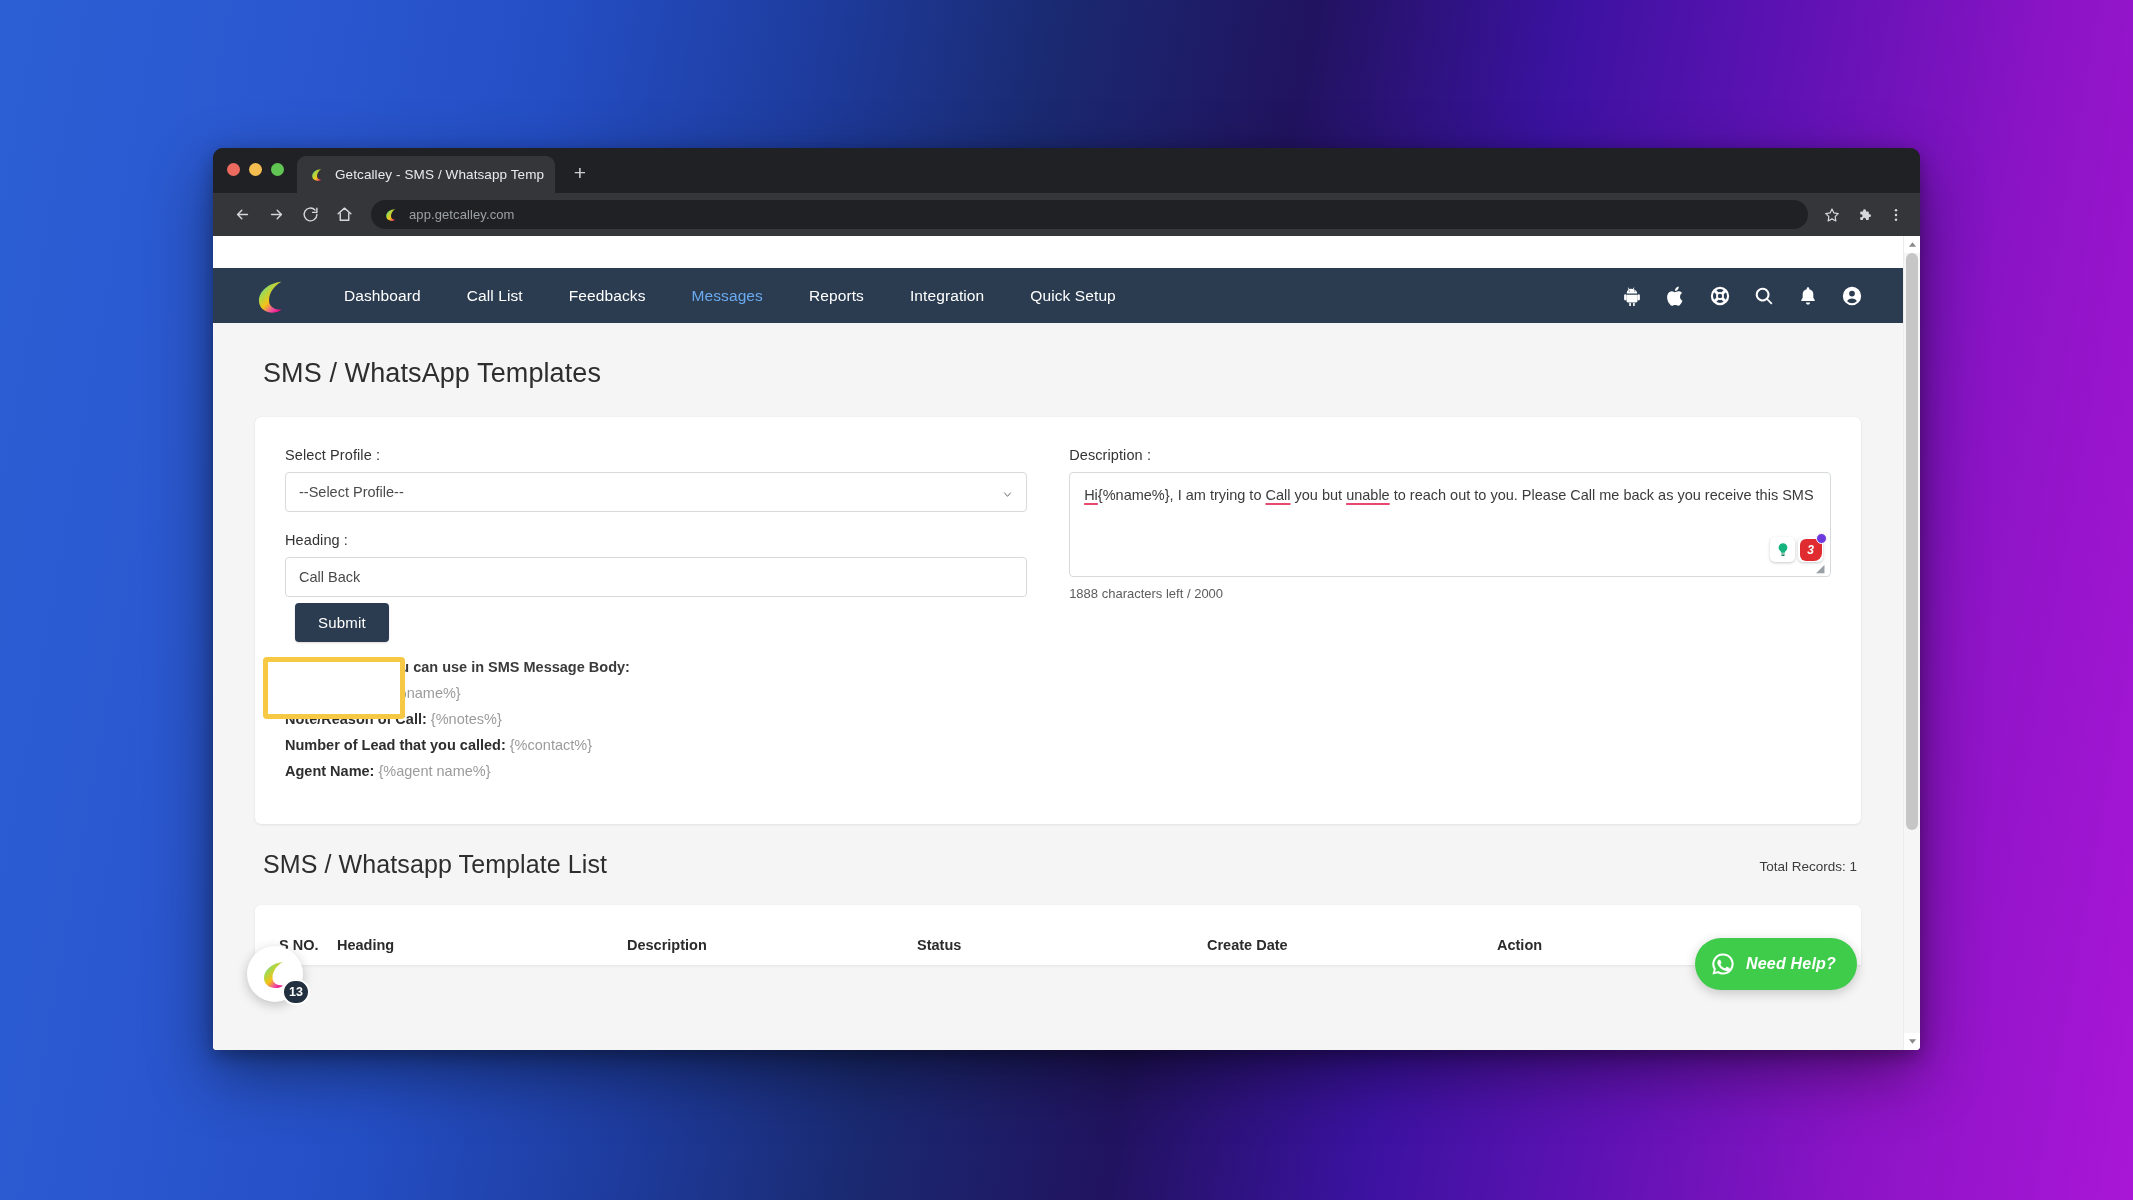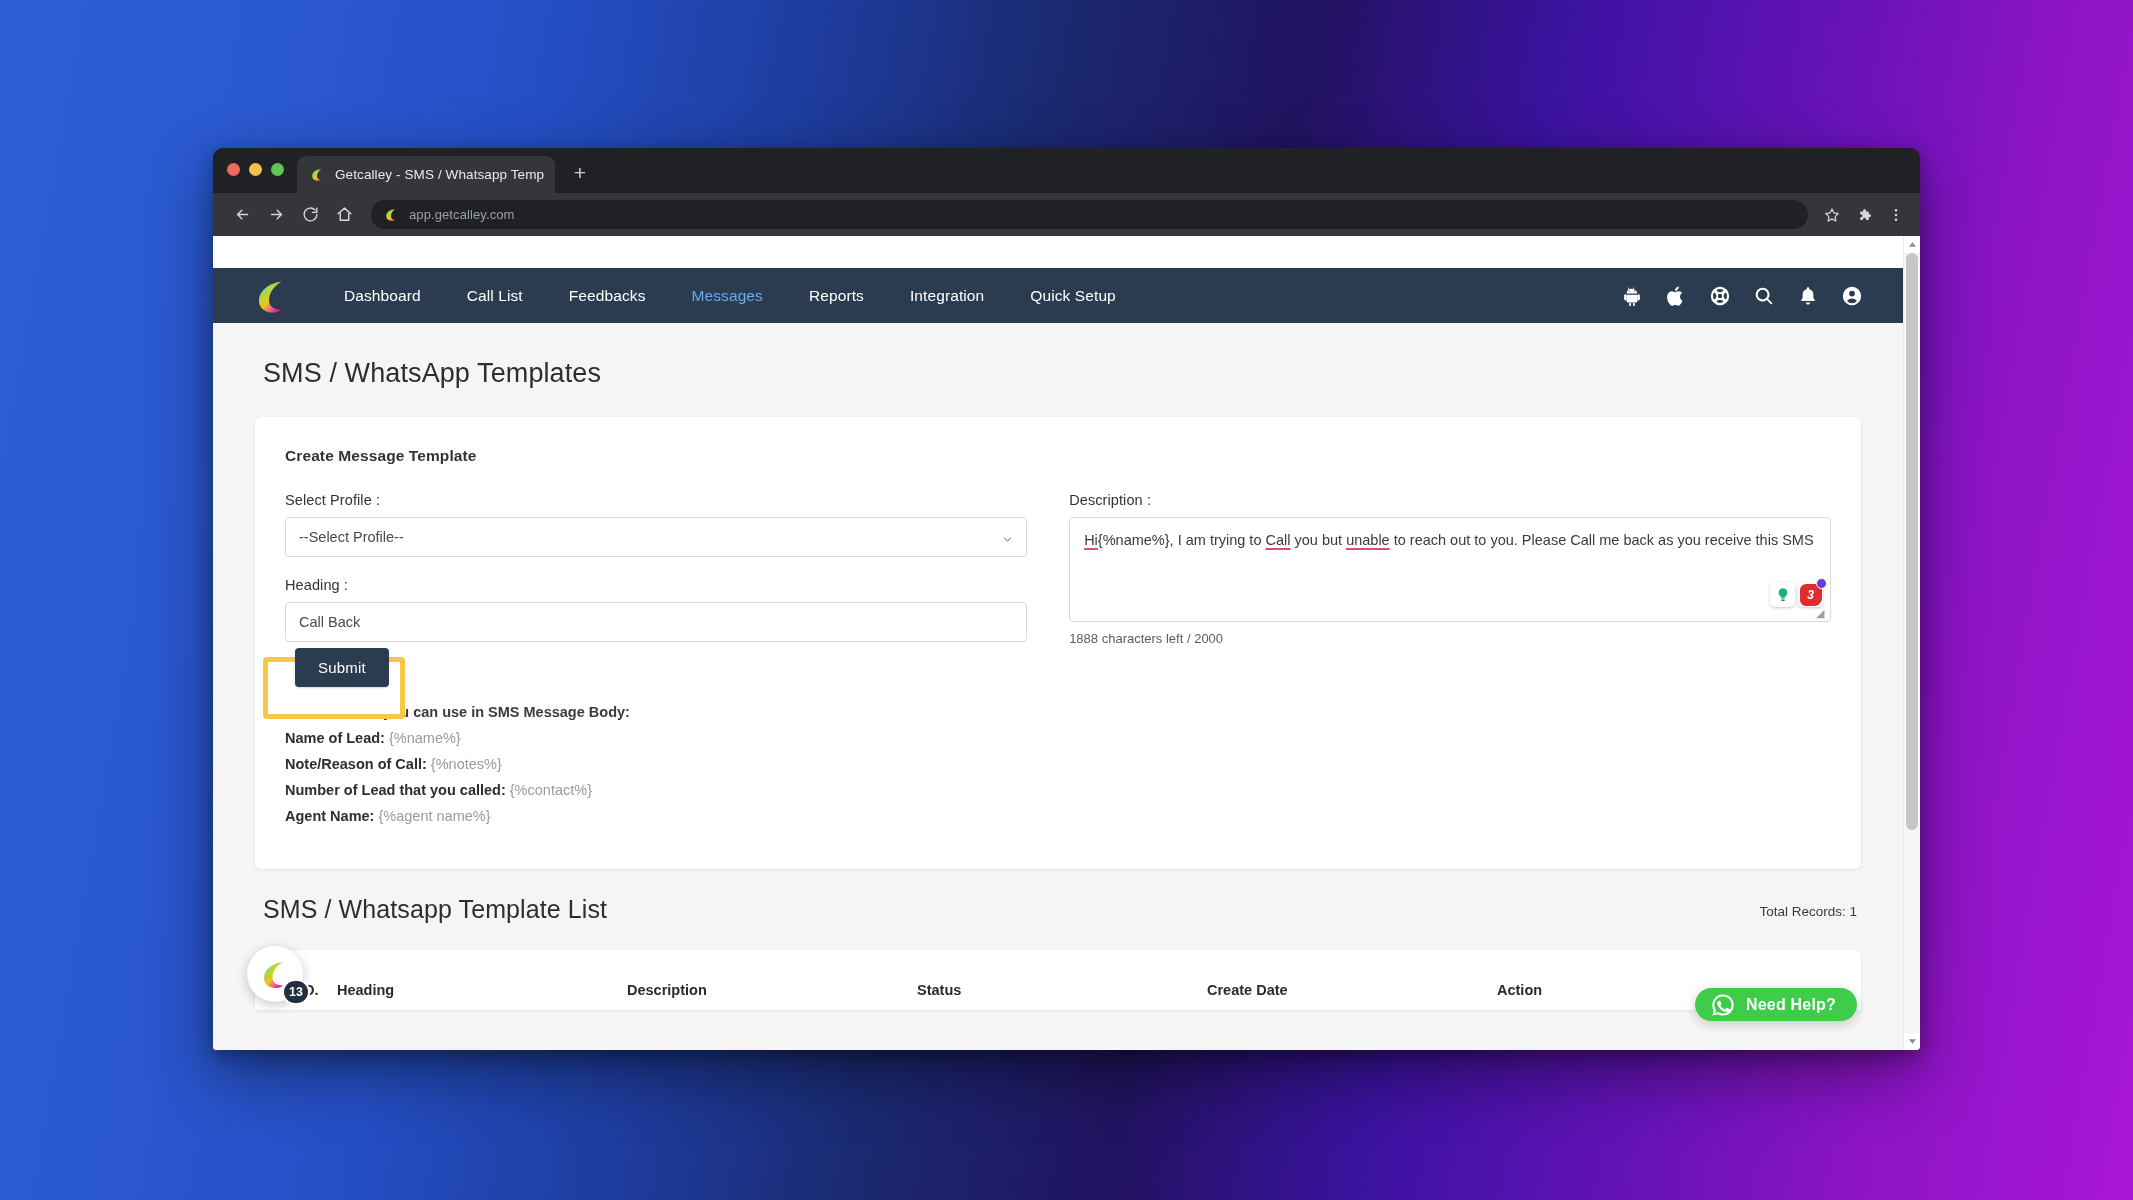--- a/index.html
+++ b/index.html
@@ -463,30 +463,31 @@
     background: #22303f;
     color: #ffffff;
     font-size: 12.5px;
     font-weight: bold;
     display: flex; align-items: center; justify-content: center;
     border: 2px solid #ffffff;
   }
   .need-help {
     position: absolute;
     right: 46px;
-    bottom: 29px;
+    bottom: 60px;
     background: #3ecc4a;
     border-radius: 28px;
-    height: 33px;
+    height: 52px;
     padding: 0 21px 0 15px;
     display: flex;
     align-items: center;
     gap: 10px;
     box-shadow: 0 3px 12px rgba(0,0,0,0.2);
     z-index: 20;
+    font-style: italic;
   }
   .need-help-label {
     color: #ffffff;
     font-size: 16px;
     font-weight: bold;
     letter-spacing: 0.2px;
   }
   .wa-icon { width: 26px; height: 26px; }
   .wa-icon svg { width: 100%; height: 100%; fill: #ffffff; }
 
@@ -666,21 +667,20 @@
               </svg>
           </span>
         </div>
       </div>
 
       <div class="content">
 
         <h1 class="page-title">SMS / WhatsApp Templates</h1>
 
         <div class="card">
-          <div class="card-title">Create Message Template</div>
 
           <div class="highlight-box"></div>
 
           <div class="form-grid">
 
             <div class="col-left">
               <label class="field-label">Select Profile :</label>
               <div class="select-box">
                 <span>--Select Profile--</span>
                 <span class="select-caret">

